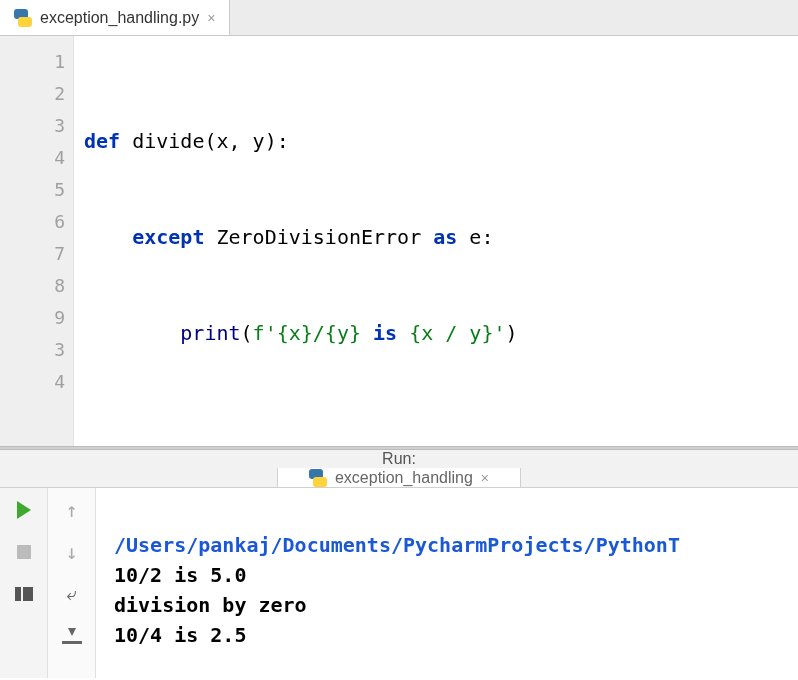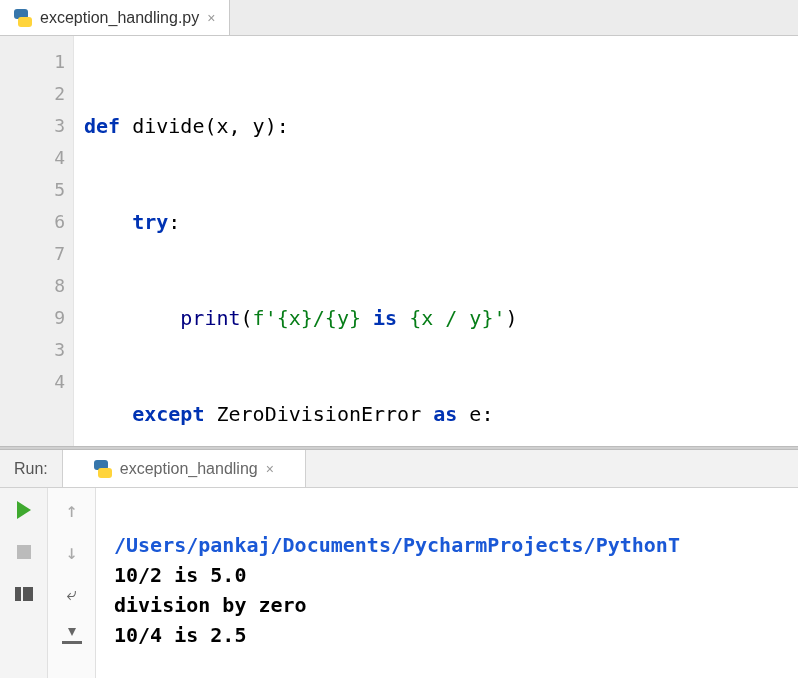--- a/index.html
+++ b/index.html
@@ -64,21 +64,21 @@
     font-size: 18px;
     text-align: right;
     padding: 10px 8px 0 0;
     line-height: 32px;
     border-right: 1px solid #e4e4e4;
     font-family: "Menlo","Consolas",monospace;
   }
   .code-area {
     flex: 1;
     position: relative;
-    padding-top: 10px;
+    padding-top: 25px;
     font-size: 20px;
     line-height: 32px;
     white-space: pre;
   }
   .code-line {
     padding-left: 10px;
     height: 32px;
     white-space: pre;
   }
 
@@ -98,20 +98,21 @@
     border-bottom: 1px solid #bcbcbc;
   }
   .run-header {
     display: flex;
     align-items: center;
     height: 38px;
     background: #f2f2f2;
     border-bottom: 1px solid #d0d0d0;
     font-family: "Segoe UI","Helvetica Neue",sans-serif;
     font-size: 16px;
+    flex-direction: column;
   }
   .run-header .label {
     padding: 0 14px;
     color: #555;
   }
   .run-header .config {
     display: flex;
     align-items: center;
     gap: 8px;
     padding: 0 31px;
@@ -230,23 +231,22 @@
     <div>5</div>
     <div>6</div>
     <div>7</div>
     <div>8</div>
     <div>9</div>
     <div>3</div>
     <div>4</div>
   </div>
   <div class="code-area">
     <div class="code-line"><span class="kw">def</span> <span class="fn">divide</span><span class="id">(x, y):</span></div>
-    <div class="code-line"><span>    </span><span class="kw">try</span><span>:</span></div>
+    <div class="code-line"><span>    </span><span class="kw">except</span> <span class="err">ZeroDivisionError</span> <span class="kw">as</span> <span class="id">e</span><span>:</span></div>
     <div class="code-line"><span>        </span><span class="builtin">print</span><span>(</span><span class="str">f</span><span class="str">'</span><span class="str">{x}/{y} </span><span class="kw">is</span><span class="str"> {x / y}</span><span class="str">'</span><span>)</span></div>
-    <div class="code-line"><span>    </span><span class="kw">except</span> <span class="err">ZeroDivisionError</span> <span class="kw">as</span> <span class="id">e</span><span>:</span></div>
     <div class="code-line"></div>
     
     
     
     
     
   </div>
 </div>
 
 <div class="splitter"></div>

